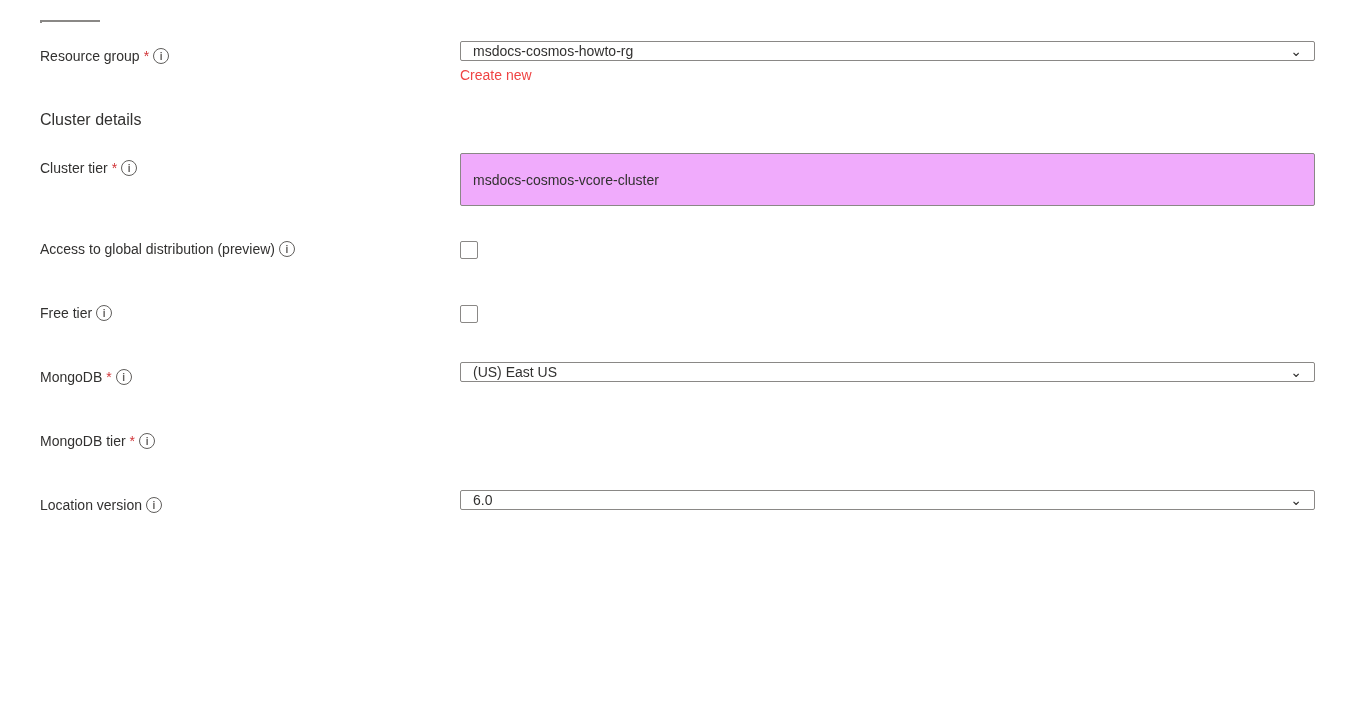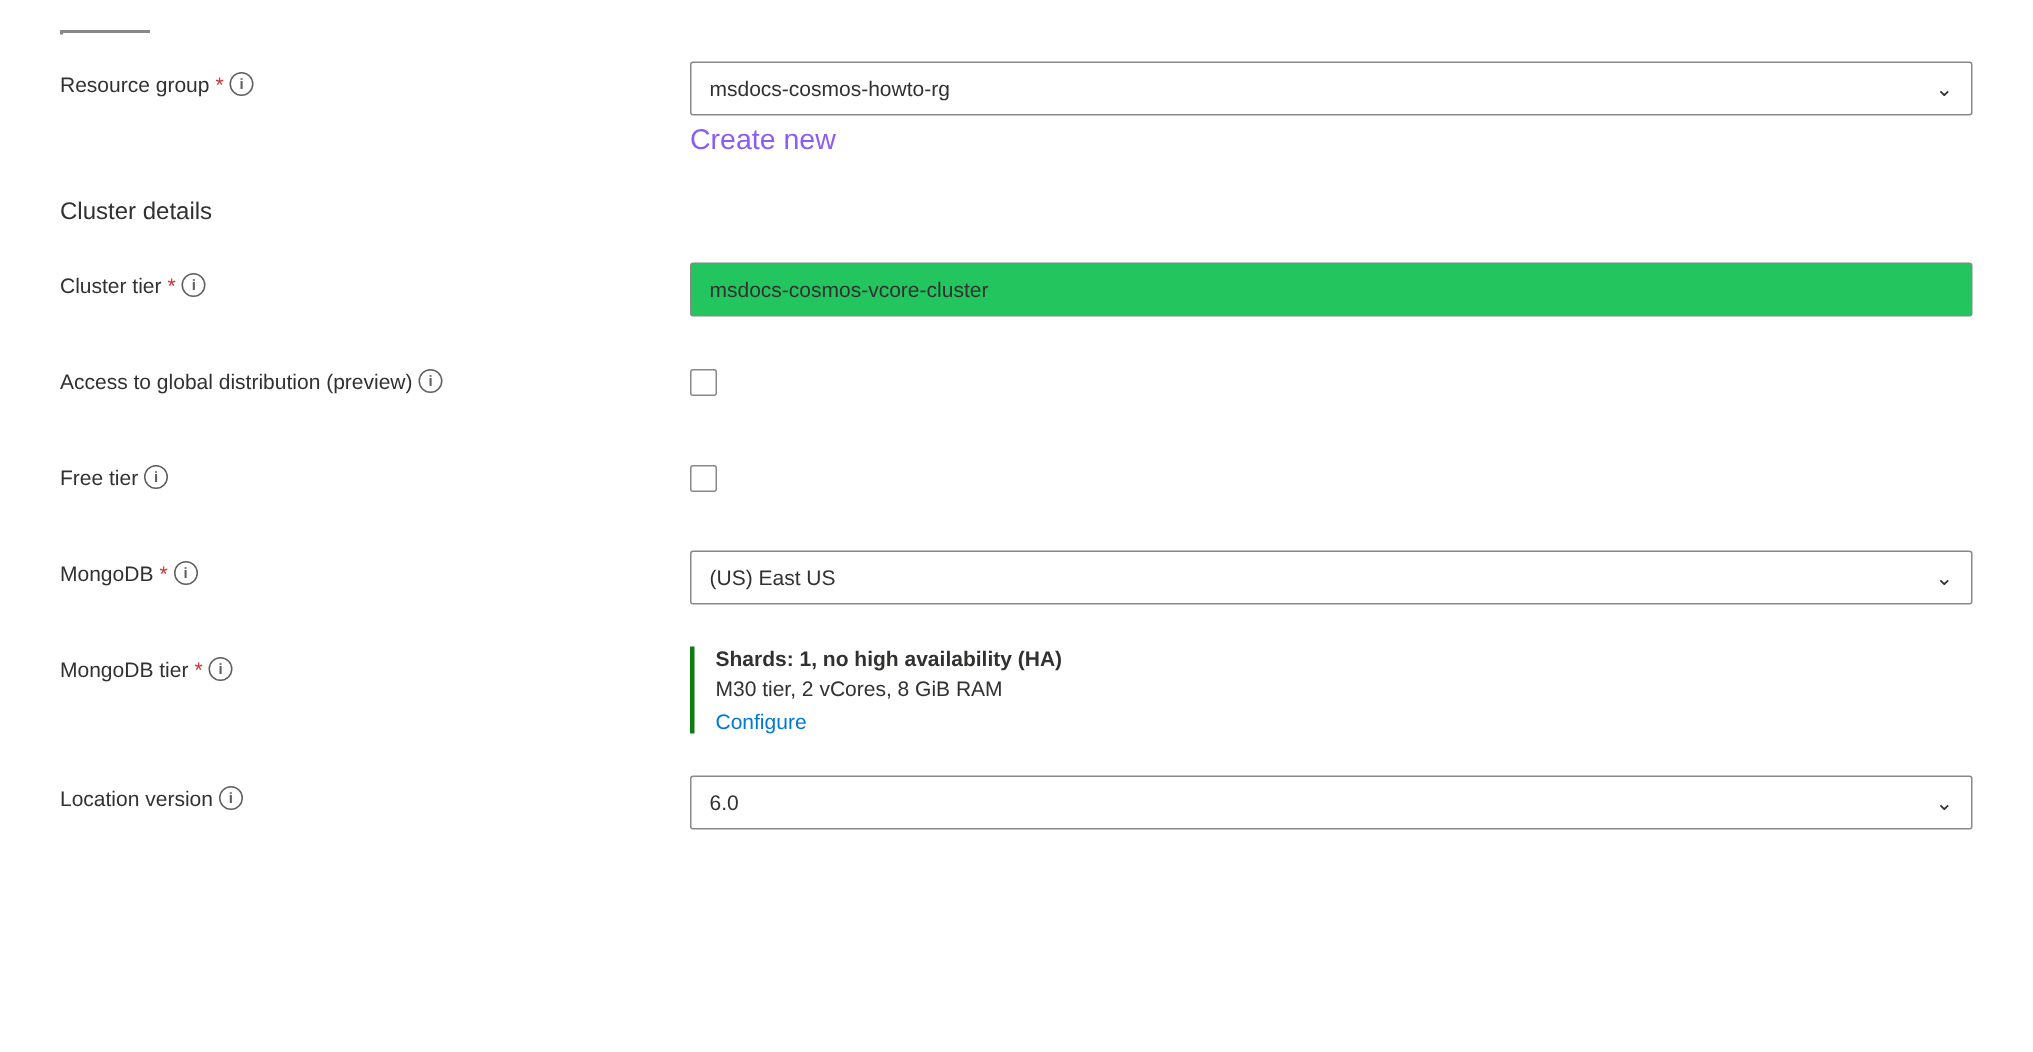--- a/index.html
+++ b/index.html
@@ -72,61 +72,61 @@
       flex-shrink: 0;
     }
 
     .form-control-wrapper {
       flex: 1;
       max-width: 860px;
     }
 
     .dropdown-field {
       width: 100%;
-      height: 36px;
+      height: 20px;
       border: 1px solid #8a8886;
       border-radius: 2px;
       background: #ffffff;
       display: flex;
       align-items: center;
       justify-content: space-between;
       padding: 0 12px;
       cursor: pointer;
       font-size: 14px;
       color: #323130;
     }
 
     .dropdown-chevron {
       font-size: 14px;
       color: #323130;
     }
 
     .create-new-link {
-      color: #8b5cf6;
-      font-size: 19px;
+      color: #ef4444;
+      font-size: 14px;
       text-decoration: none;
       display: inline-block;
       margin-top: 6px;
       cursor: pointer;
     }
 
     .section-header {
       font-size: 16px;
       font-weight: 400;
       color: #323130;
       margin-bottom: 24px;
       margin-top: 8px;
     }
 
     .text-input {
       width: 100%;
-      height: 36px;
+      height: 53px;
       border: 1px solid #8a8886;
       border-radius: 2px;
-      background: #22c55e;
+      background: #f0abfc;
       padding: 0 12px;
       font-size: 14px;
       color: #323130;
       outline: none;
     }
 
     .checkbox-control {
       width: 18px;
       height: 18px;
       border: 1px solid #8a8886;
@@ -232,27 +232,20 @@
       </div>
     </div>
   </div>
 
   <div class="form-row">
     <div class="form-label">
       <span>MongoDB tier</span>
       <span class="required-star">*</span>
       <span class="info-icon">i</span>
     </div>
-    <div class="form-control-wrapper">
-      <div class="cluster-tier-content">
-        <div class="cluster-tier-title">Shards: 1, no high availability (HA)</div>
-        <div class="cluster-tier-subtitle">M30 tier, 2 vCores, 8 GiB RAM</div>
-        <a class="configure-link">Configure</a>
-      </div>
-    </div>
   </div>
 
   <div class="form-row">
     <div class="form-label">
       <span>Location version</span>
       <span class="info-icon">i</span>
     </div>
     <div class="form-control-wrapper">
       <div class="dropdown-field">
         <span>6.0</span>

